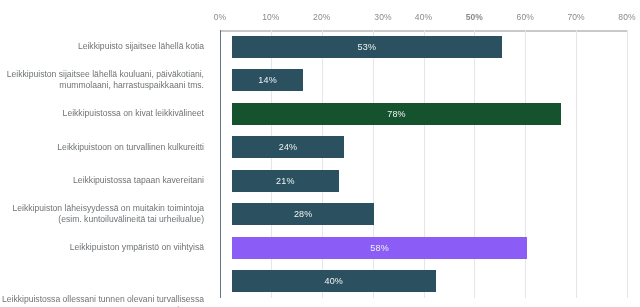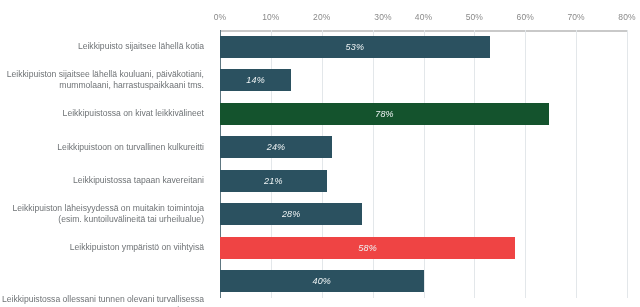--- a/index.html
+++ b/index.html
@@ -70,25 +70,24 @@
     background: #e3e7ea;
   }
   .gridline.axis-zero {
     background: #5d7680;
     width: 1px;
   }
 
   
   #rows {
     position: absolute;
-    left: 0;
-    top: 0;
-    width: 407px;
-    height: 268px;
-    font-style: italic;
+    left: 12px;
+    top: 0;
+    width: 407px;
+    height: 268px;
   }
   .bar-row {
     position: absolute;
     left: 0;
     width: 407px;
     height: 33.5px;
     display: flex;
     align-items: center;
   }
   .bar {
@@ -136,21 +135,21 @@
 <body>
 
 <div id="chart-root">
 
   <div id="axis-top">
       <div class="tick-label" style="left: 0px;">0%</div>
       <div class="tick-label" style="left: 50.875px;">10%</div>
       <div class="tick-label" style="left: 101.75px;">20%</div>
       <div class="tick-label" style="left: 151px; margin-left: 12px;">30%</div>
       <div class="tick-label" style="left: 203.5px;">40%</div>
-      <div class="tick-label" style="left: 254.375px;">50%</div>
+      <div class="tick-label" style="left: 254.375px; font-weight: bold;">50%</div>
       <div class="tick-label" style="left: 305.25px;">60%</div>
       <div class="tick-label" style="left: 356.125px;">70%</div>
       <div class="tick-label" style="left: 407px;">80%</div>
     </div>
 
   <div id="plot-area">
     <div id="plot-top-rule"></div>
     <div id="gridlines">
         <div class="gridline axis-zero" style="left: 0px; background: rgb(93, 118, 128);"></div>
         <div class="gridline" style="left: 50.875px; background: rgb(227, 231, 234);"></div>
@@ -187,21 +186,21 @@
           <div class="bar" style="width: 106.838px; background: rgb(43, 81, 96);">
             <span class="bar-value" style="color: rgb(238, 243, 244);">21%</span>
           </div>
         </div>
         <div class="bar-row" style="top: 167.5px;">
           <div class="bar" style="width: 142.45px; background: rgb(43, 81, 96);">
             <span class="bar-value" style="color: rgb(238, 243, 244);">28%</span>
           </div>
         </div>
         <div class="bar-row" style="top: 201px;">
-          <div class="bar" style="width: 295.075px; background: #ef4444;">
+          <div class="bar" style="width: 295.075px; background: #8b5cf6;">
             <span class="bar-value" style="color: rgb(238, 243, 244);">58%</span>
           </div>
         </div>
         <div class="bar-row" style="top: 234.5px;">
           <div class="bar" style="width: 203.5px; background: rgb(43, 81, 96);">
             <span class="bar-value" style="color: rgb(238, 243, 244);">40%</span>
           </div>
         </div>
       </div>
   </div>

